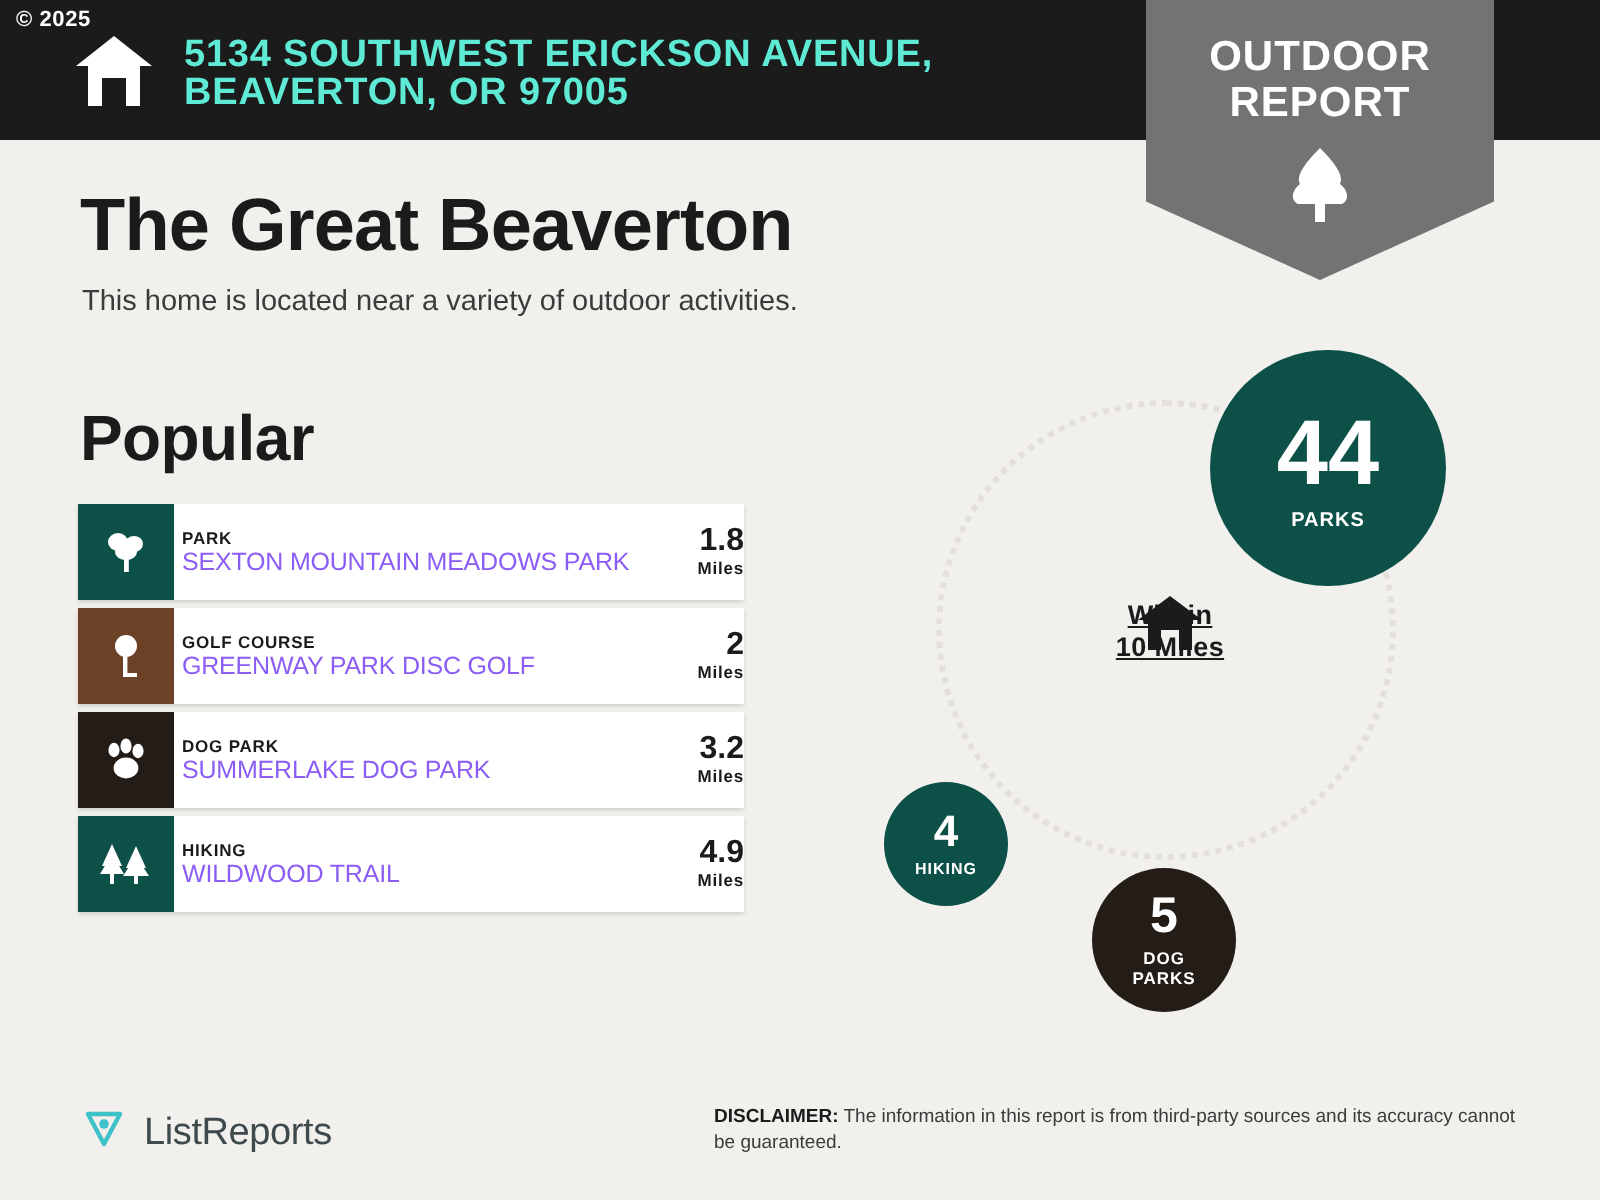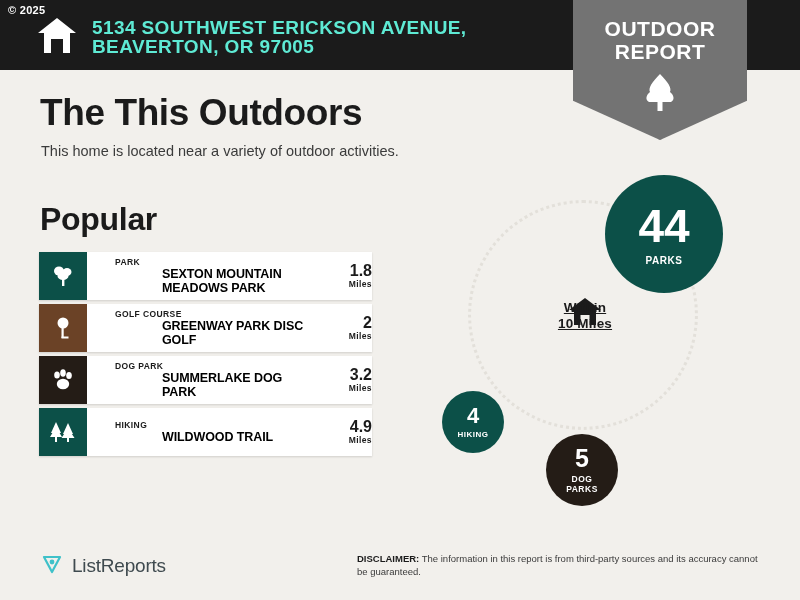--- a/index.html
+++ b/index.html
@@ -93,33 +93,32 @@
     display: flex;
     align-items: center;
   }
   .item-icon {
     width: 48px; height: 48px;
     flex: 0 0 48px;
     display: flex; align-items: center; justify-content: center;
   }
   .item-text {
     flex: 1 1 auto;
-    padding-left: 28px;
+    padding-left: 4px;
     overflow: hidden;
   }
   .item-cat {
     font-size: 8.5px; font-weight: bold; color: #1b1b1b;
     text-transform: uppercase; letter-spacing: .4px;
     line-height: 11px;
   }
   .item-name {
-    font-size: 12.5px; font-weight: bold; color: #000000;
+    font-size: 12.5px; font-weight: normal; color: #8b5cf6;
     text-transform: uppercase; letter-spacing: -0.1px;
     line-height: 13.5px;
-    margin-left: 47px;
   }
   .item-dist {
     flex: 0 0 56px;
     text-align: right;
   }
   .dist-num {
     font-size: 16px; font-weight: bold; color: #1b1b1b;
     line-height: 17px;
   }
   .dist-unit {
@@ -216,21 +215,21 @@
     <div class="banner-title">Outdoor</div>
     <div class="banner-title" style="margin-top:0">Report</div>
     <div class="banner-tree">
       <svg width="44" height="40" viewBox="0 0 44 40">
         <path d="M22 2 C14 10 10 16 12 20 C8 23 7 28 11 30 L33 30 C37 28 36 23 32 20 C34 16 30 10 22 2 Z" fill="#ffffff"></path>
         <rect x="19.5" y="28" width="5" height="11" fill="#ffffff"></rect>
       </svg>
     </div>
   </div>
 
-  <div class="main-title">The This Outdoors</div>
+  <div class="main-title">The Great Beaverton</div>
   <div class="subtitle">This home is located near a variety of outdoor activities.</div>
   <div class="popular-title">Popular</div>
 
   <div class="list">
 
     <div class="list-item">
       <div class="item-icon" style="background:#0c5048">
         <svg width="26" height="24" viewBox="0 0 26 24">
           <ellipse cx="9" cy="7" rx="5" ry="4.5" fill="#ffffff"></ellipse>
           <ellipse cx="17" cy="8" rx="4.5" ry="4" fill="#ffffff"></ellipse>

